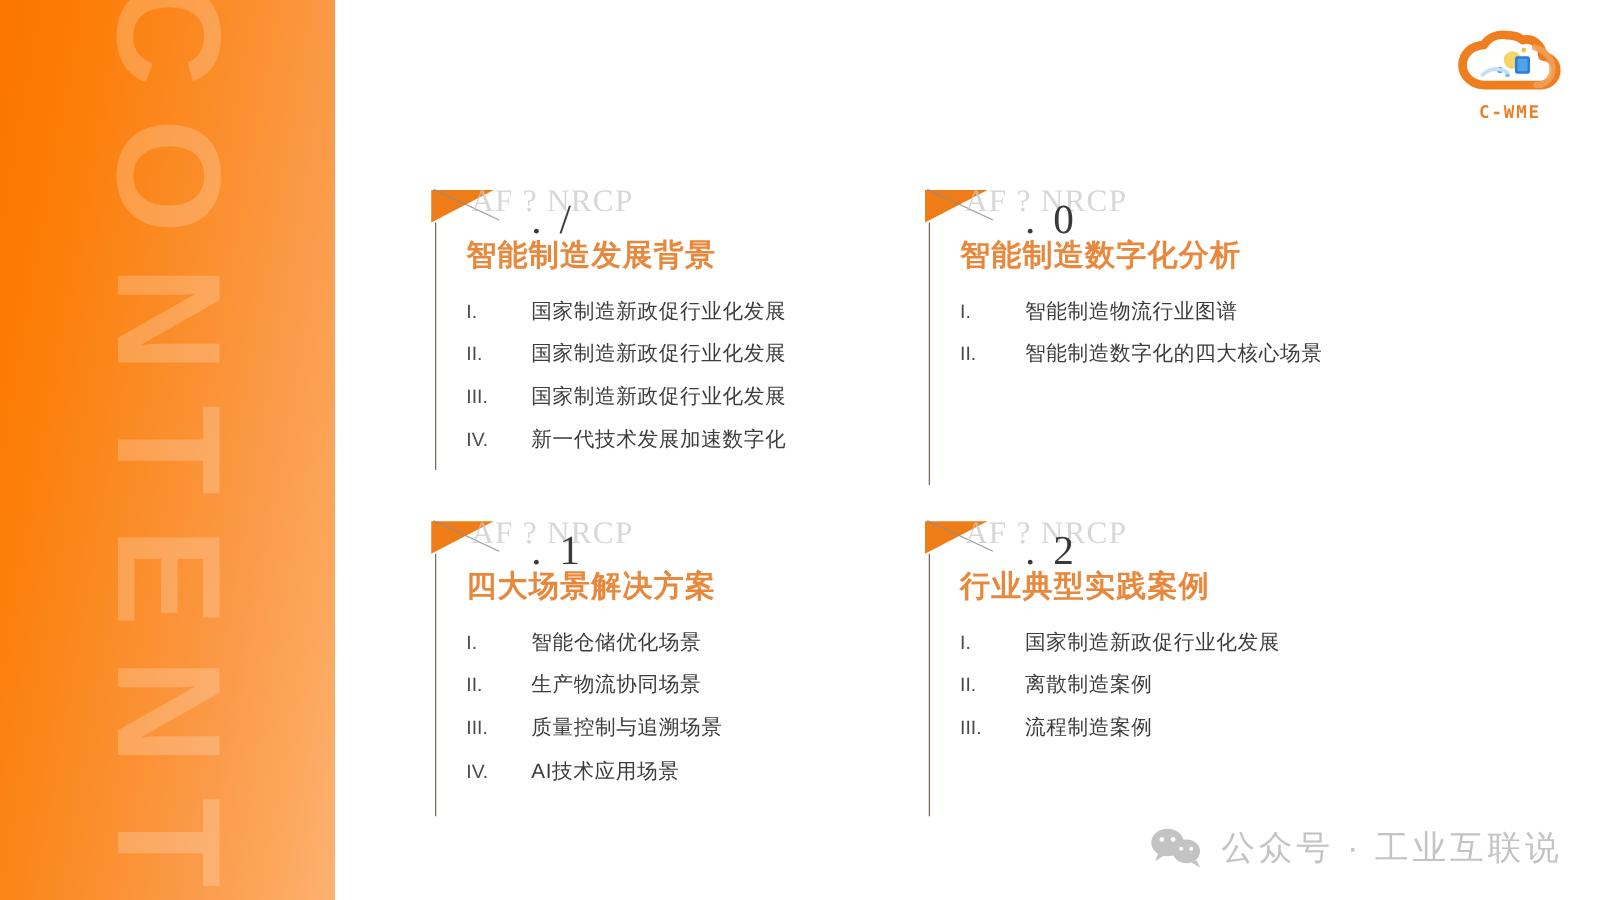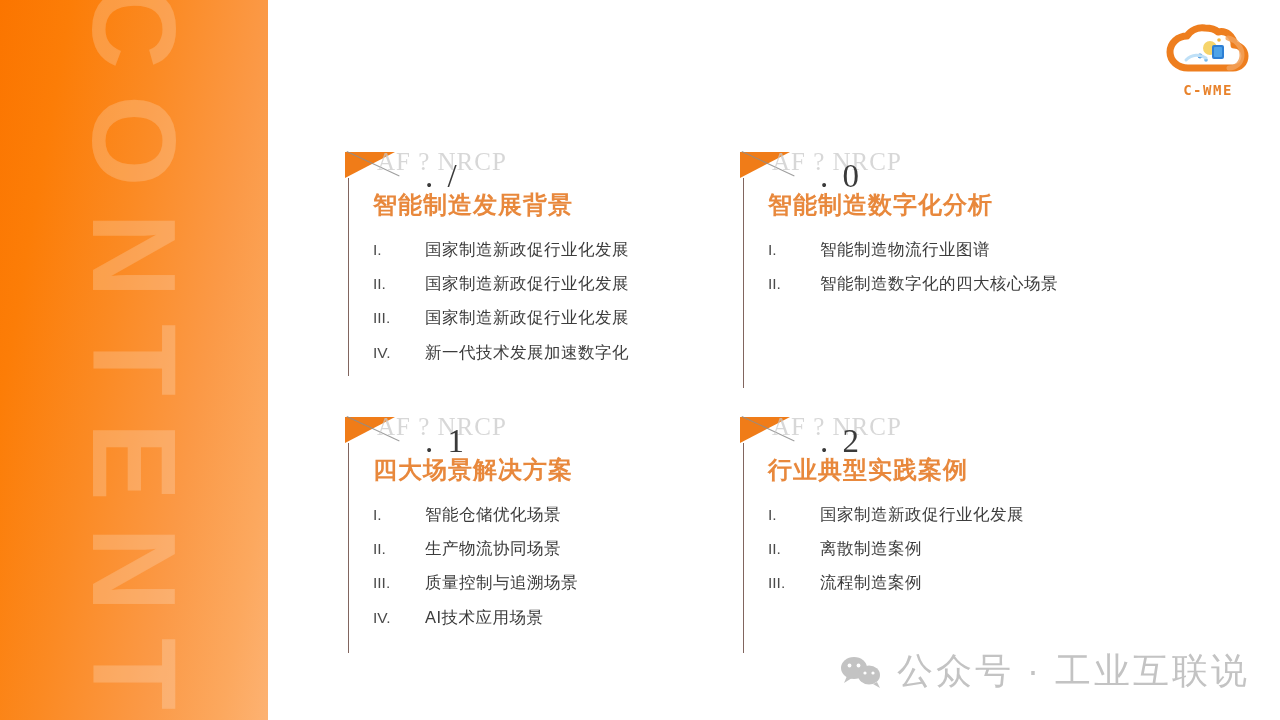--- a/index.html
+++ b/index.html
@@ -162,21 +162,21 @@
   
   .wechat {
     position:absolute;
     right:30px; bottom:24px;
     display:flex;
     align-items:center;
     gap:14px;
   }
   .wechat-label {
     font-family:"Liberation Sans","DejaVu Sans",sans-serif;
-    font-size:36px;
+    font-size:27px;
     color:#c3c3c3;
     letter-spacing:3px;
     white-space:nowrap;
   }
   .wechat-icon { width:44px; height:34px; position:relative; }
 </style>
 </head>
 <body>
 
 <div id="slide">

